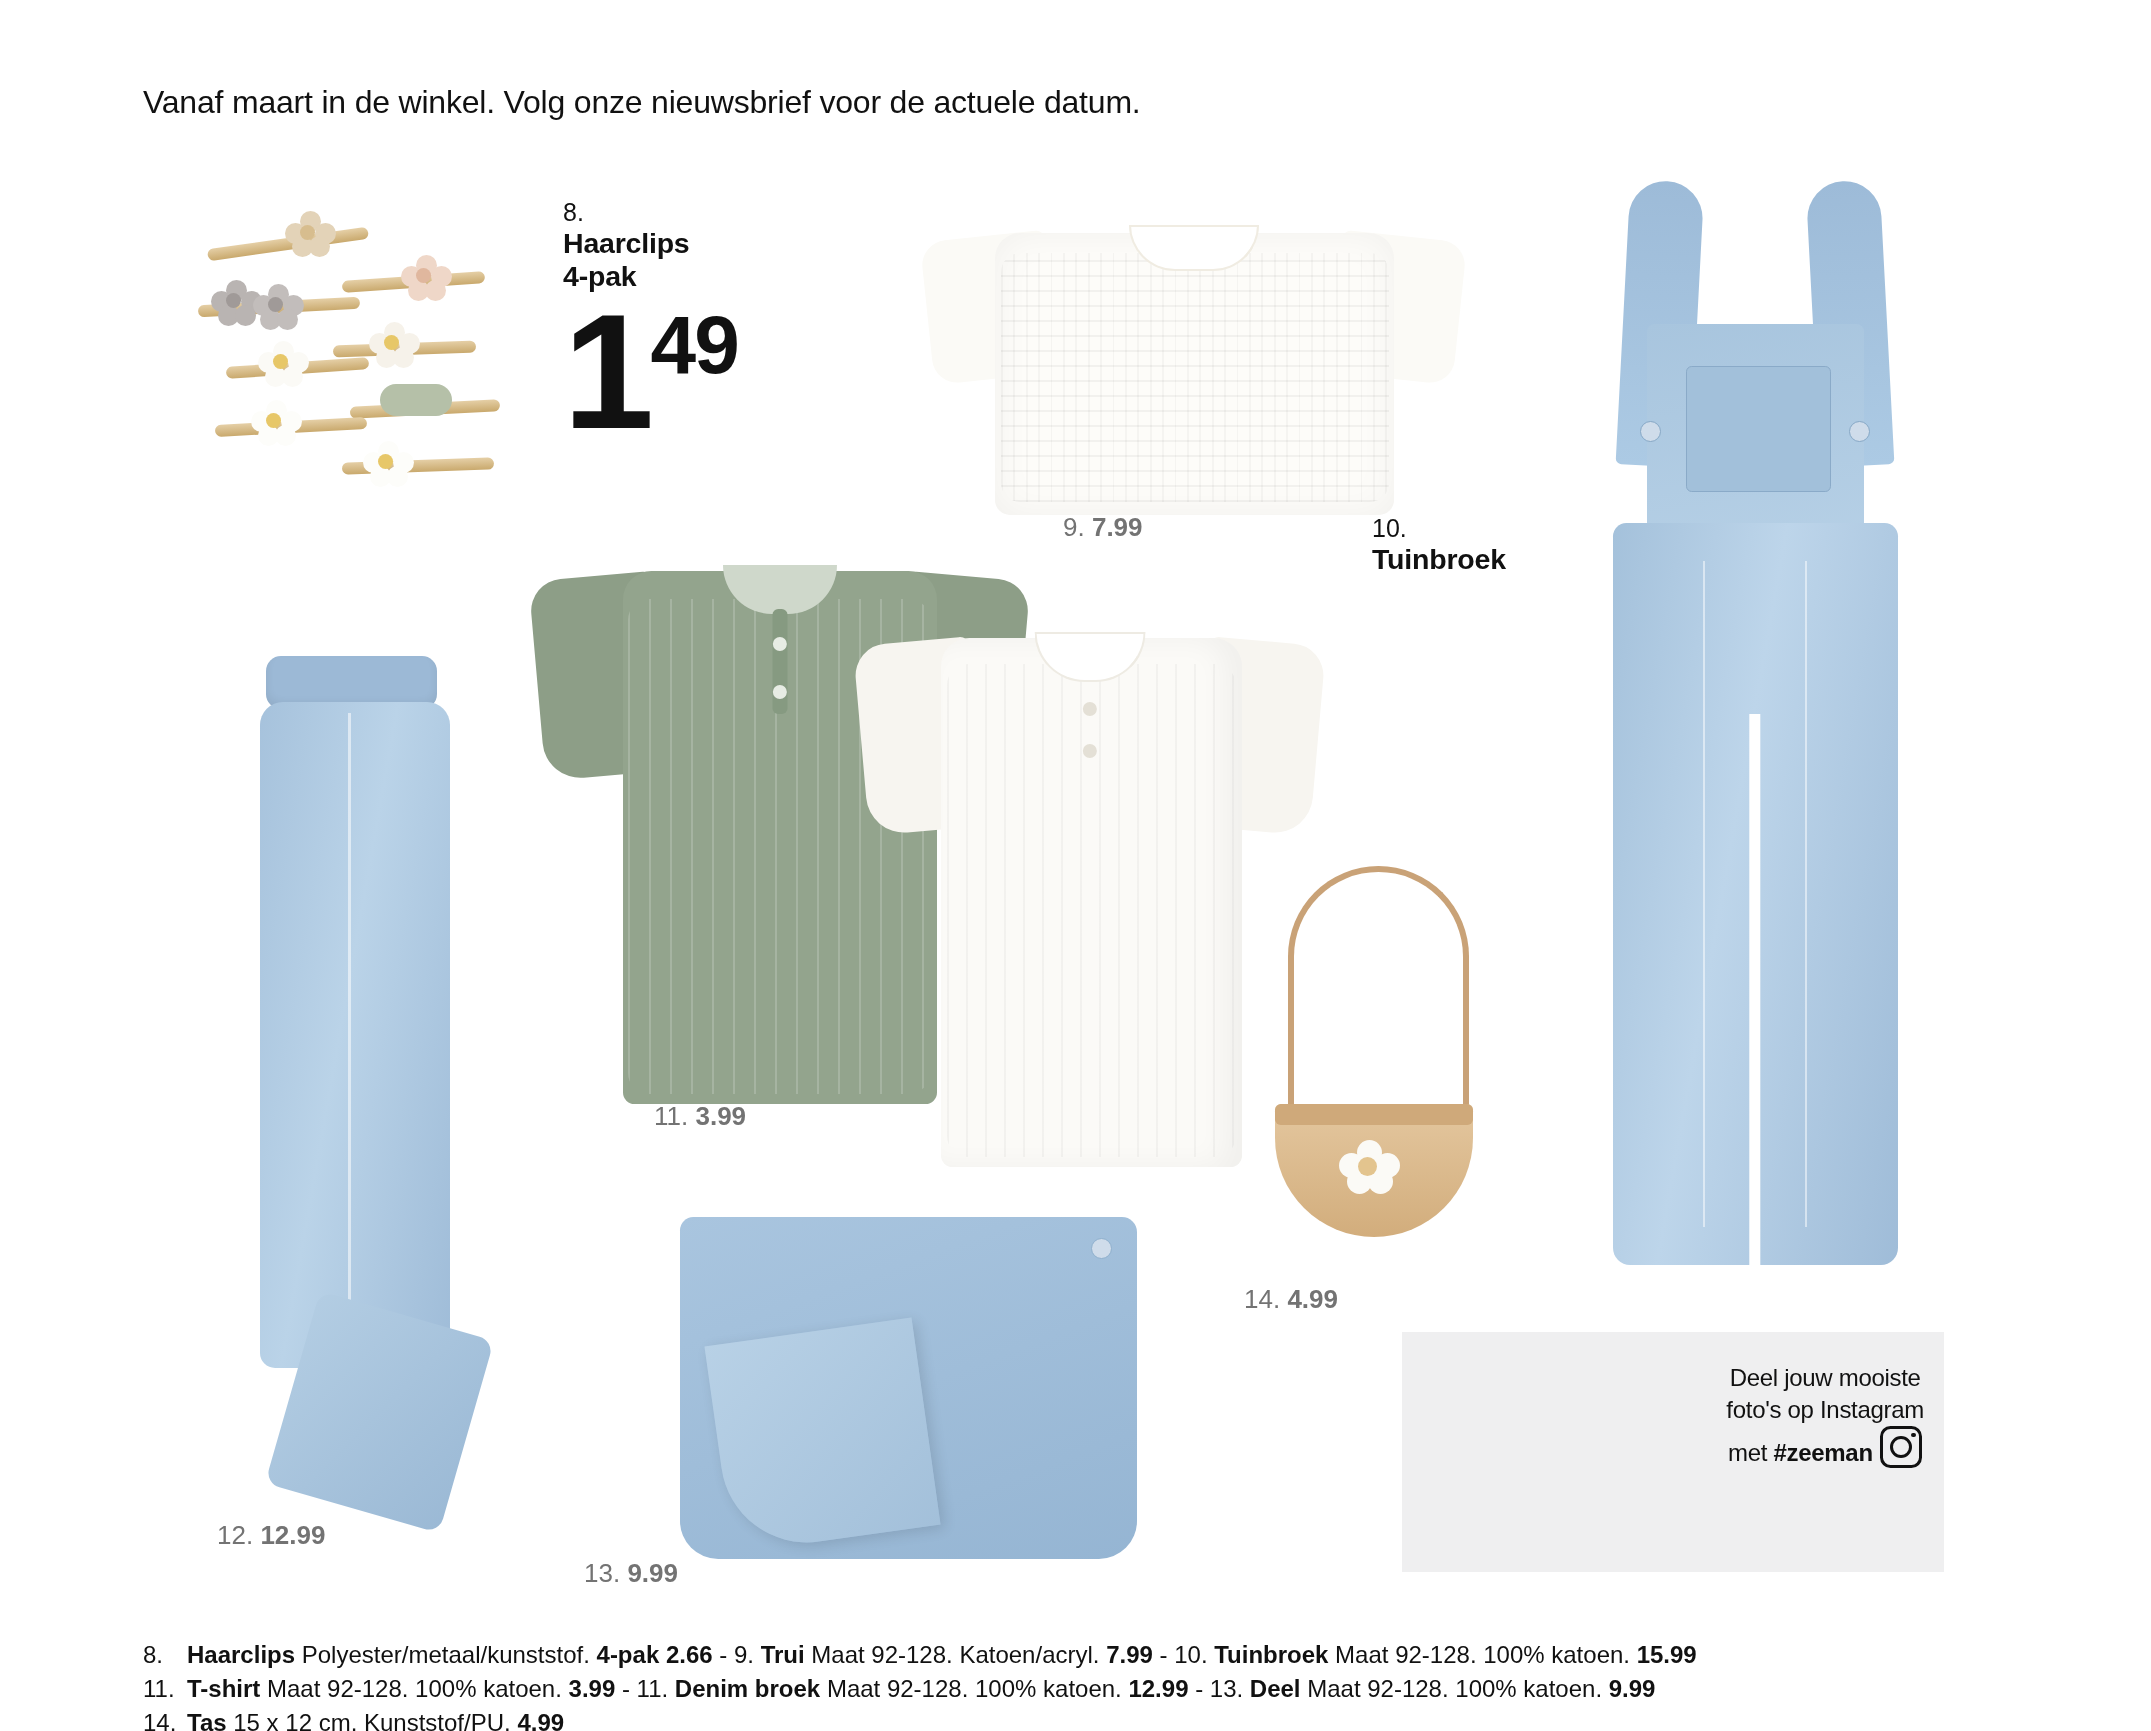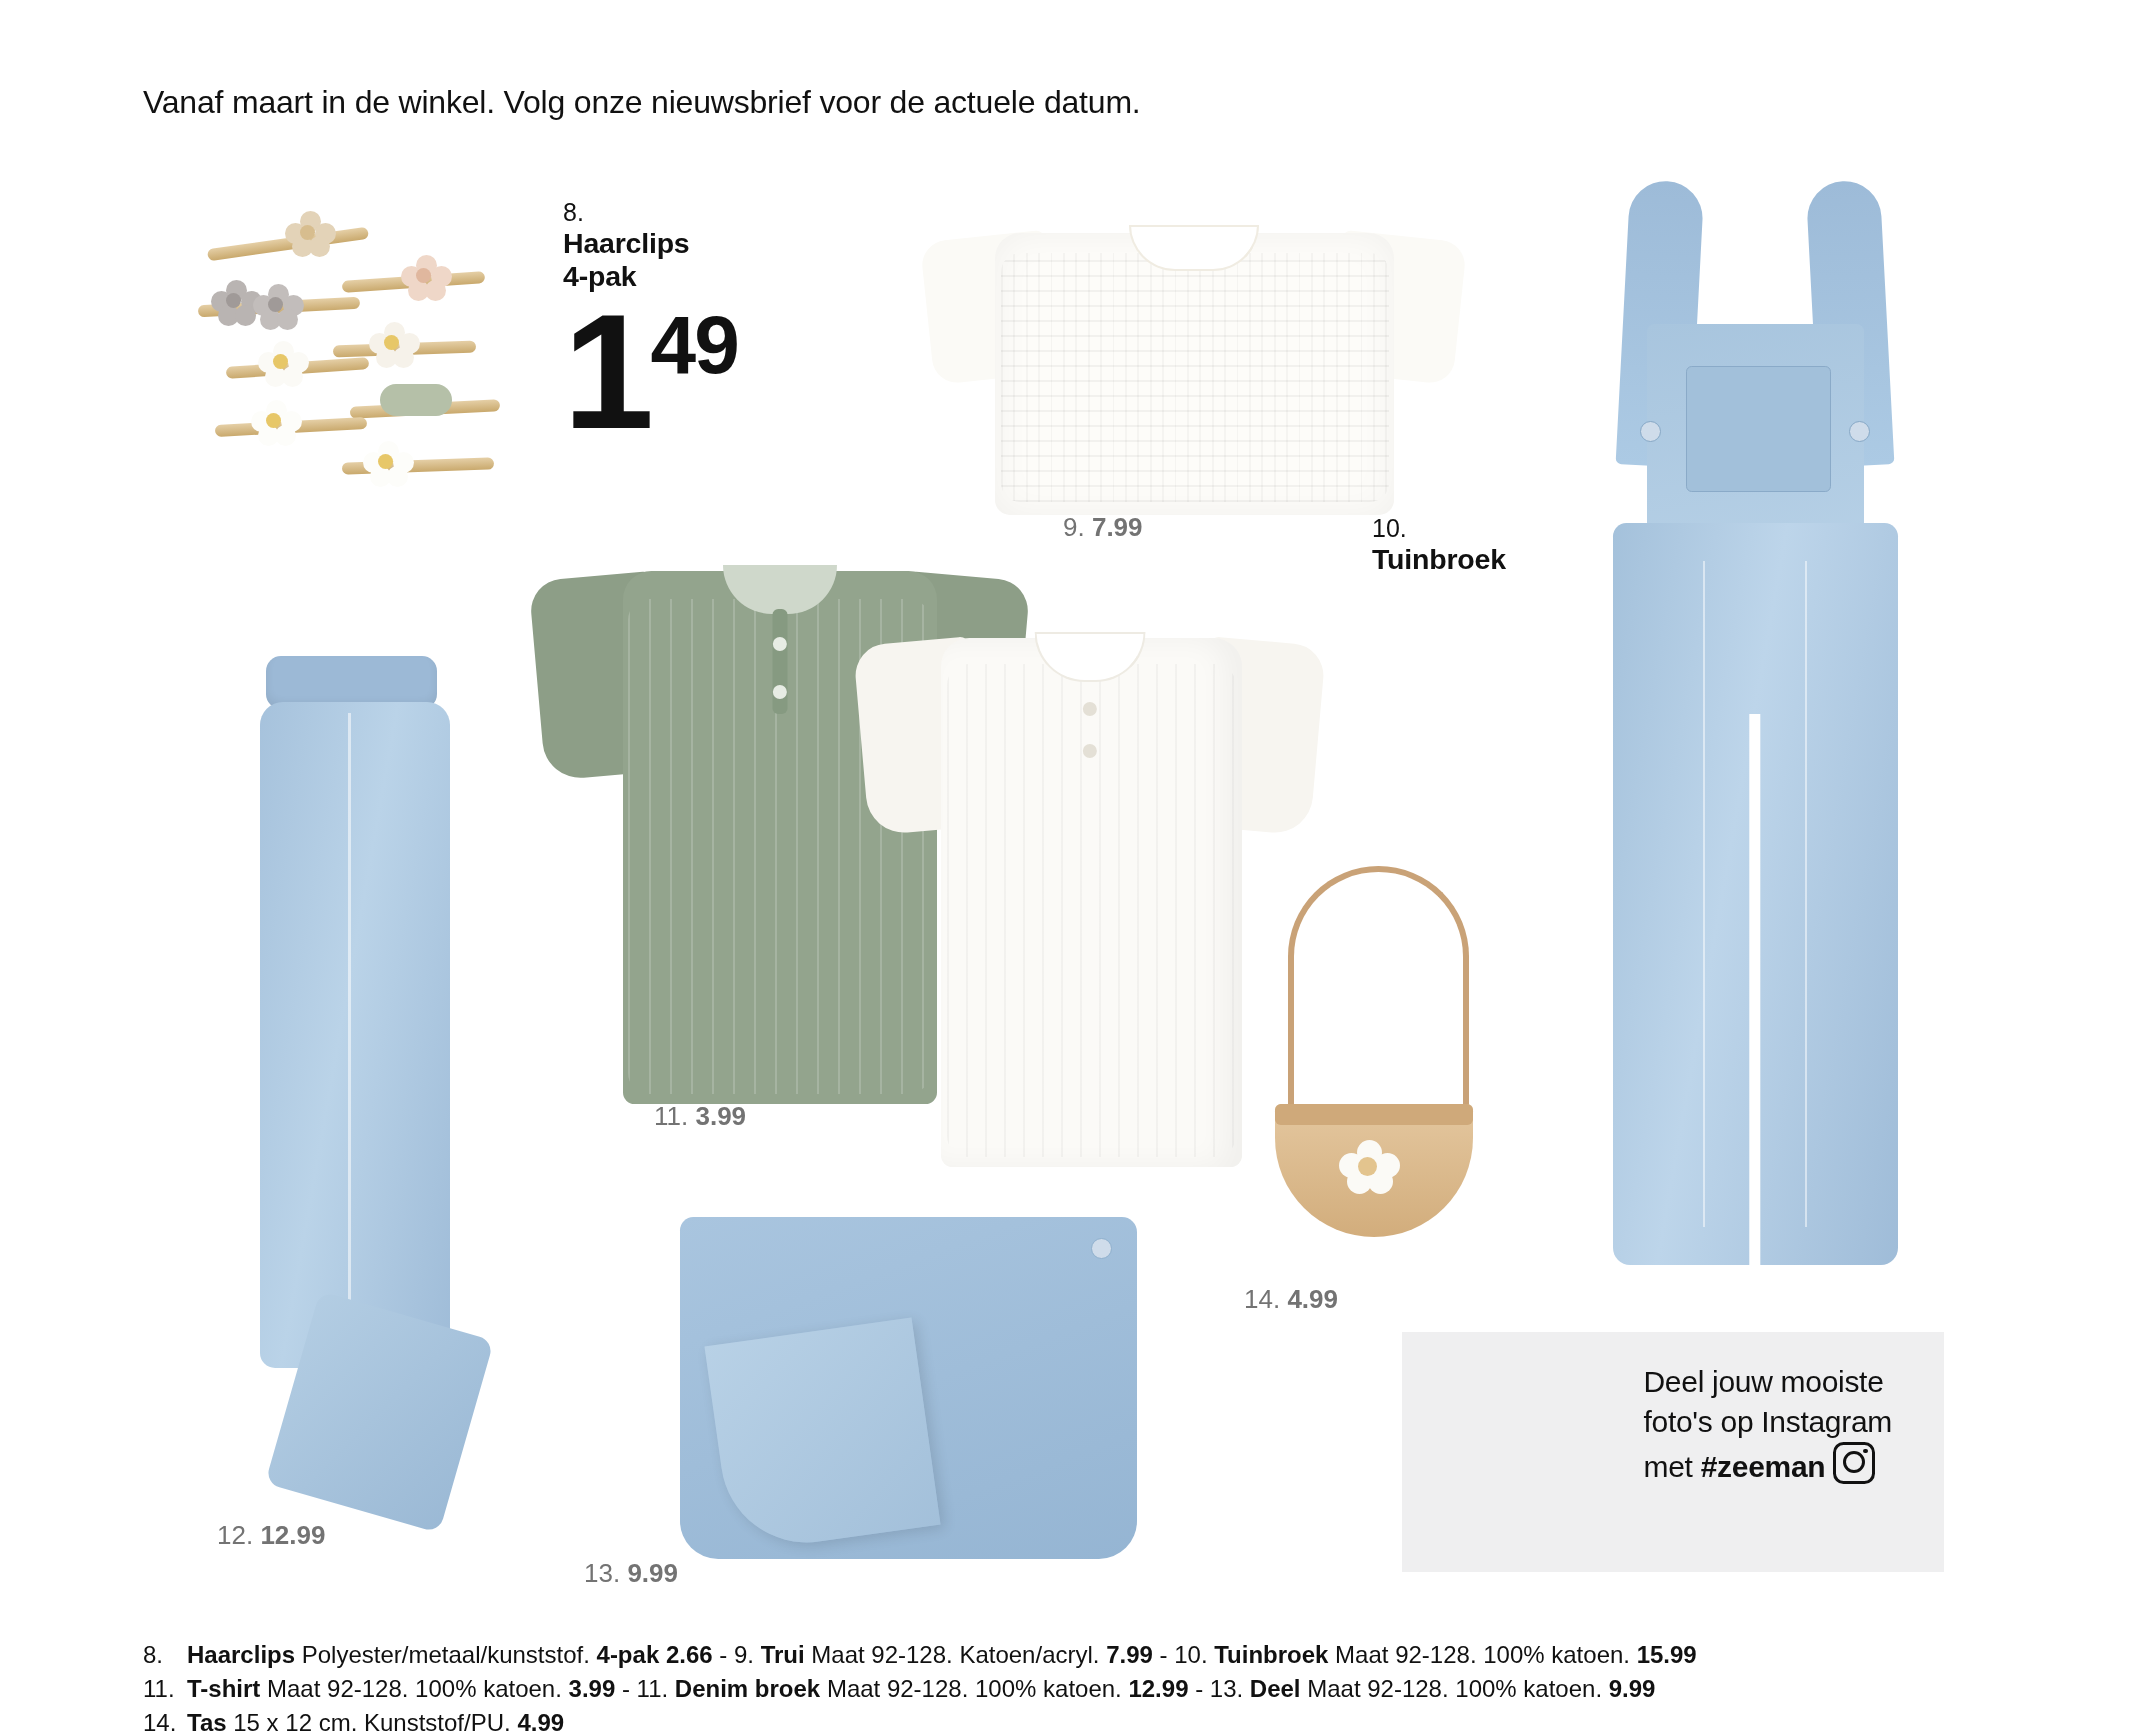--- a/index.html
+++ b/index.html
@@ -71,24 +71,24 @@
   .insta-panel {
     position: absolute;
     left: 1402px;
     top: 1332px;
     width: 542px;
     height: 240px;
     background: #efeff0;
   }
   .insta-text {
     position: absolute;
-    right: 52px;
+    right: 20px;
     top: 30px;
-    text-align: left;
-    font-size: 30px;
+    text-align: center;
+    font-size: 24px;
     line-height: 1.33;
     color: #111;
     letter-spacing: -0.3px;
   }
   .insta-text .hash { font-weight: 700; }
   .ig-glyph {
     display: inline-block;
     width: 36px;
     height: 36px;
     border: 3.3px solid #111;

